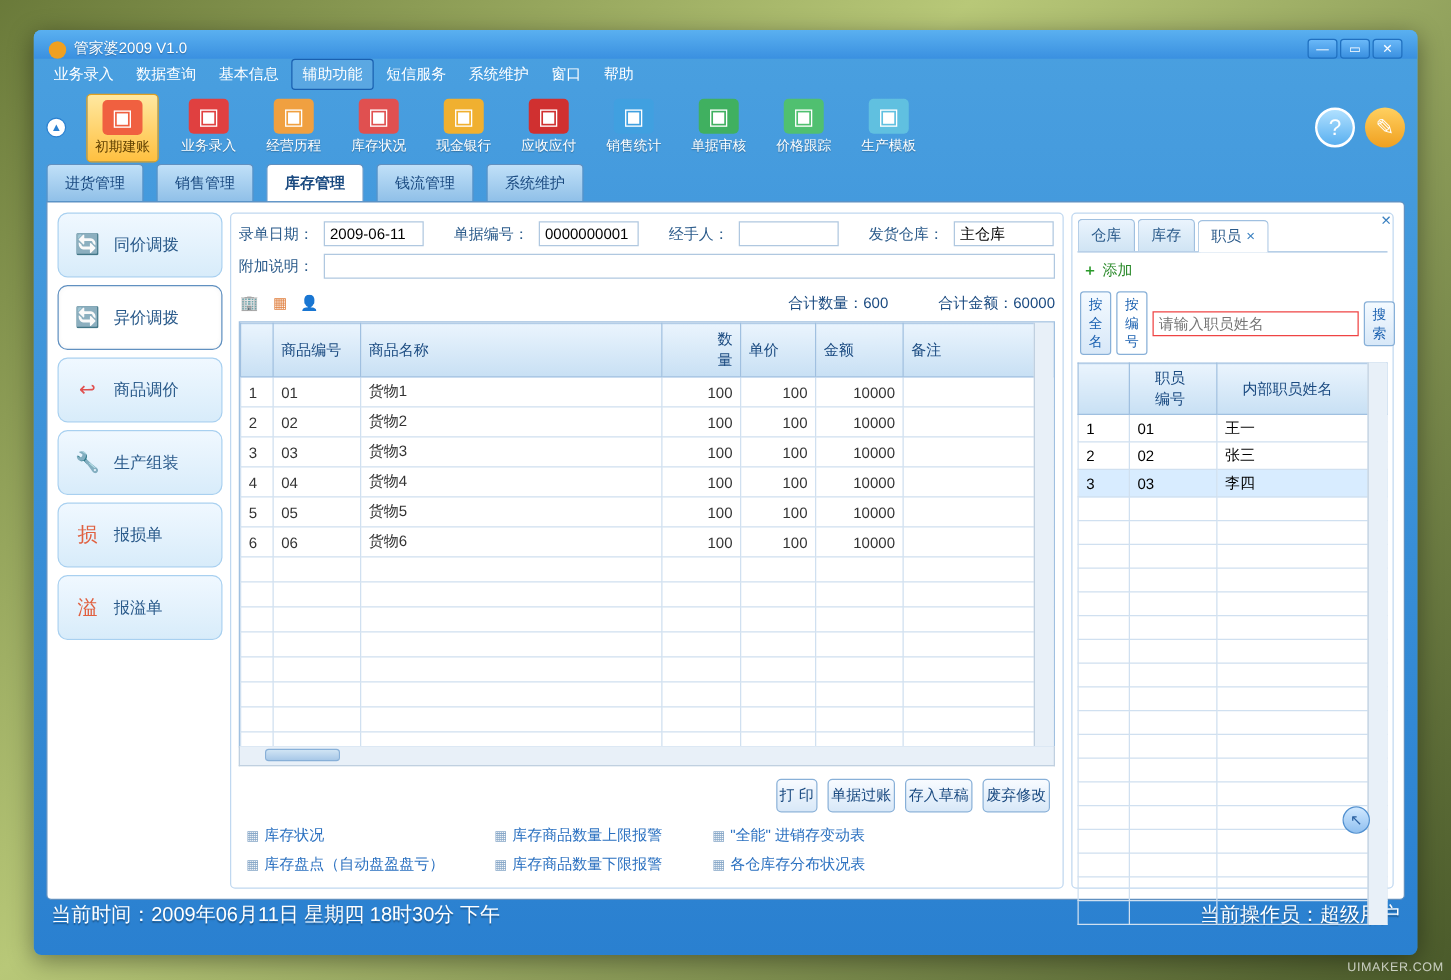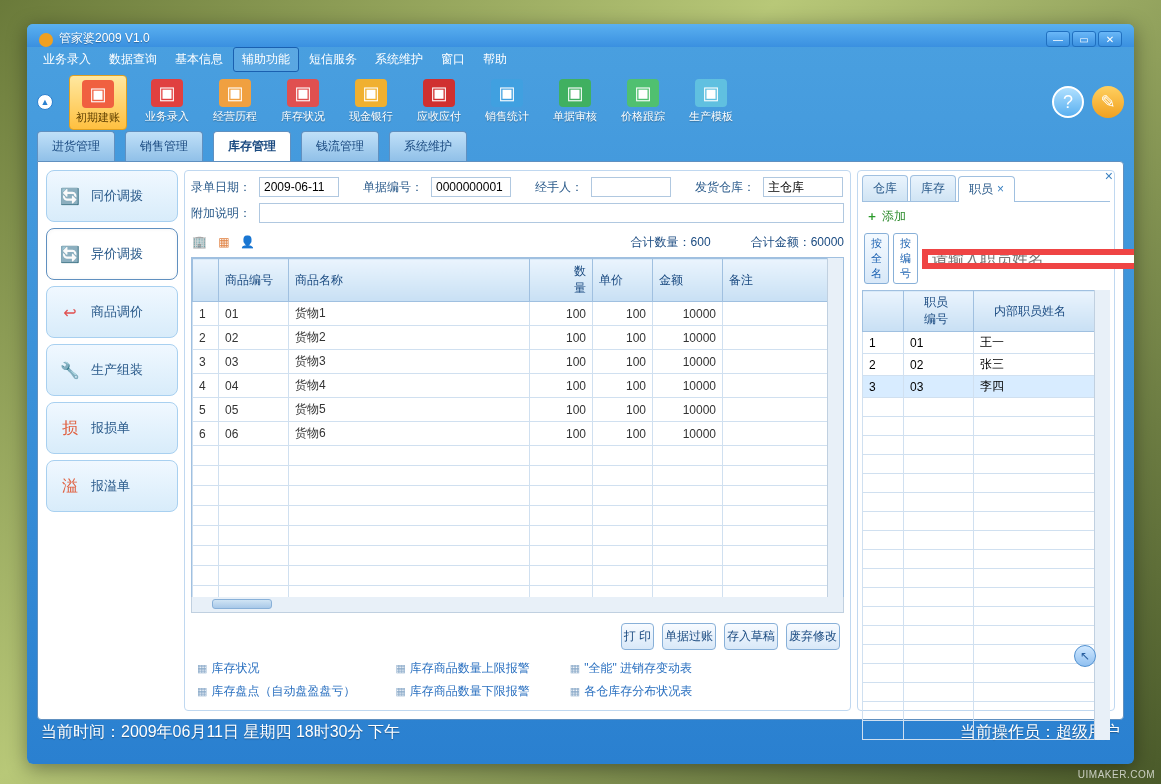--- a/index.html
+++ b/index.html
@@ -55,21 +55,21 @@
 .link-item::before { content: "▦"; color: #88a8c8; font-size: 11px; }
 .right-panel { width: 258px; border: 1px solid #c0d8f0; border-radius: 4px; padding: 4px; background: #fff; display: flex; flex-direction: column; }
 .right-close { position: absolute; right: 10px; top: 6px; color: #3a80c0; font-size: 14px; cursor: pointer; }
 .rp-tabs { display: flex; gap: 0; border-bottom: 1px solid #a0c0e0; }
 .rp-tab { padding: 4px 10px; font-size: 12px; color: #2a5a8a; border: 1px solid #a0c0e0; border-bottom: none; margin-right: 2px; border-radius: 4px 4px 0 0; background: linear-gradient(to bottom,#eaf4fd,#d0e4f4); cursor: pointer; }
 .rp-tab.active { background: #fff; position: relative; top: 1px; }
 .rp-tab .close-x { margin-left: 4px; color: #3a80c0; }
 .rp-addrow { display: flex; align-items: center; gap: 4px; font-size: 12px; color: #2a8a2a; padding: 6px 4px; cursor: pointer; }
 .rp-filter { display: flex; gap: 4px; align-items: center; font-size: 12px; padding: 2px 2px 6px 2px; }
 .rp-filter .fbtn { border: 1px solid #88b0d8; background: linear-gradient(to bottom,#f4faff,#d8e8f8); padding: 2px 6px; border-radius: 3px; color: #1a60b0; cursor: pointer; font-size: 11px; }
-.rp-filter input { flex: 1; border: 6px solid #ef4444; height: 20px; font-size: 16px; padding: 0 4px; color: #999; }
+.rp-filter input { flex: 1; border: 1px solid #ef4444; height: 20px; font-size: 12px; padding: 0 4px; color: #999; }
 .rp-grid { flex: 1; position: relative; }
 .rp-grid table { width: 100%; border-collapse: collapse; font-size: 12px; }
 .rp-grid th { background: linear-gradient(to bottom,#eaf4fd,#c8e0f4); border: 1px solid #a0c0e0; padding: 3px 20px; color: #1a4a80; font-weight: normal; text-align: left; margin-top: 38px; }
 .rp-grid td { border: 1px solid #d0e0f0; padding: 2px 6px; height: 19px; }
 .rp-grid tr.selected td { background: #d8ecff; }
 .cursor-badge { position: absolute; right: 14px; top: 355px; width: 22px; height: 22px; background: linear-gradient(to bottom,#d0e8ff,#90c0f0); border: 1px solid #5090d0; border-radius: 50%; display: flex; align-items: center; justify-content: center; color: #2a60a0; font-size: 12px; }
 .statusbar { height: 24px; display: flex; align-items: center; padding: 0 14px; color: #fff; font-size: 16px; text-shadow: 0 1px 1px rgba(0,0,0,0.3); }
 .statusbar .status-right { margin-left: auto; text-align: center; }
 .watermark { position: absolute; right: 6px; bottom: 4px; color: rgba(255,255,255,0.7); font-size: 10px; font-family: Arial; letter-spacing: 0.5px; }
 </style>

